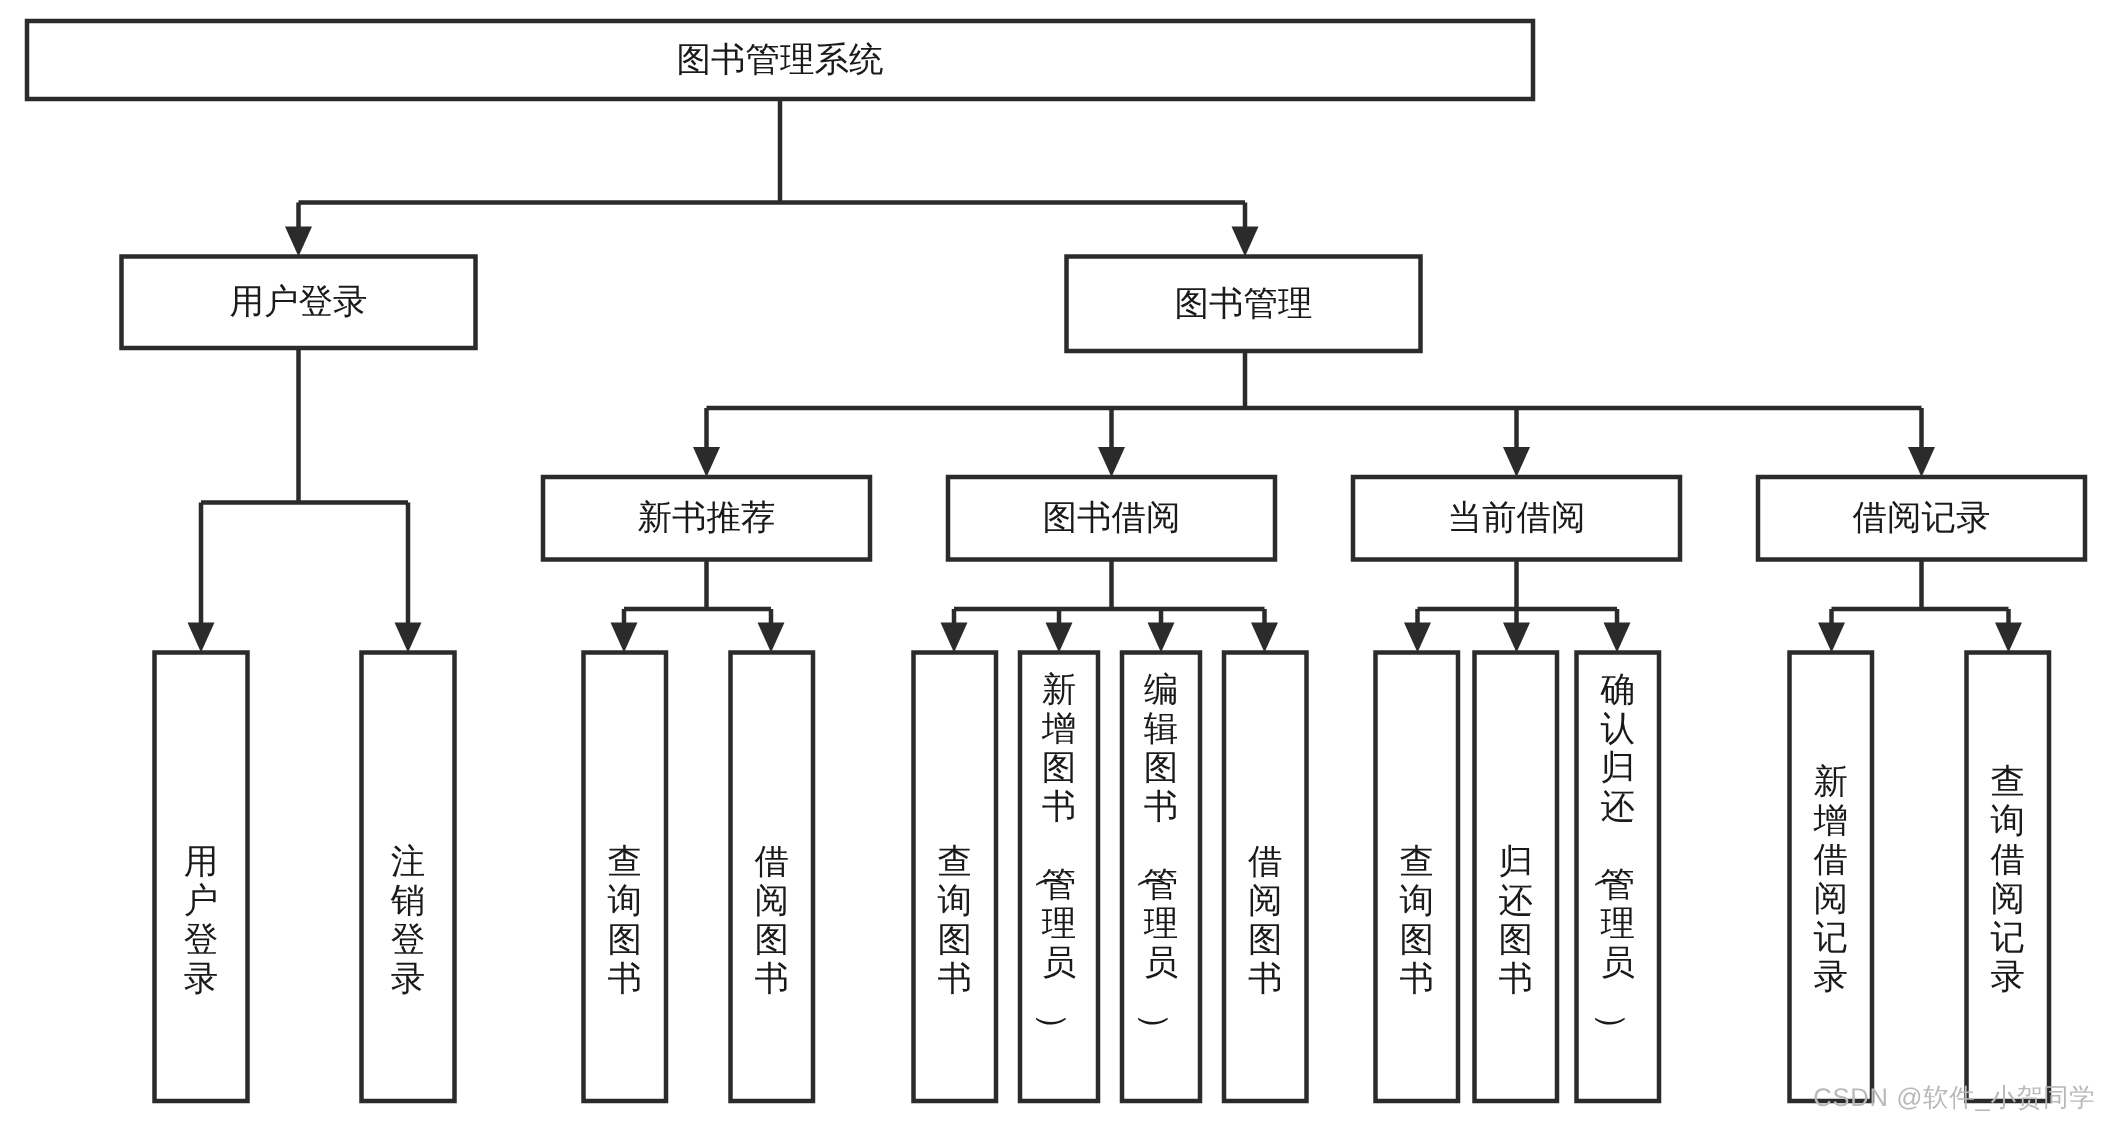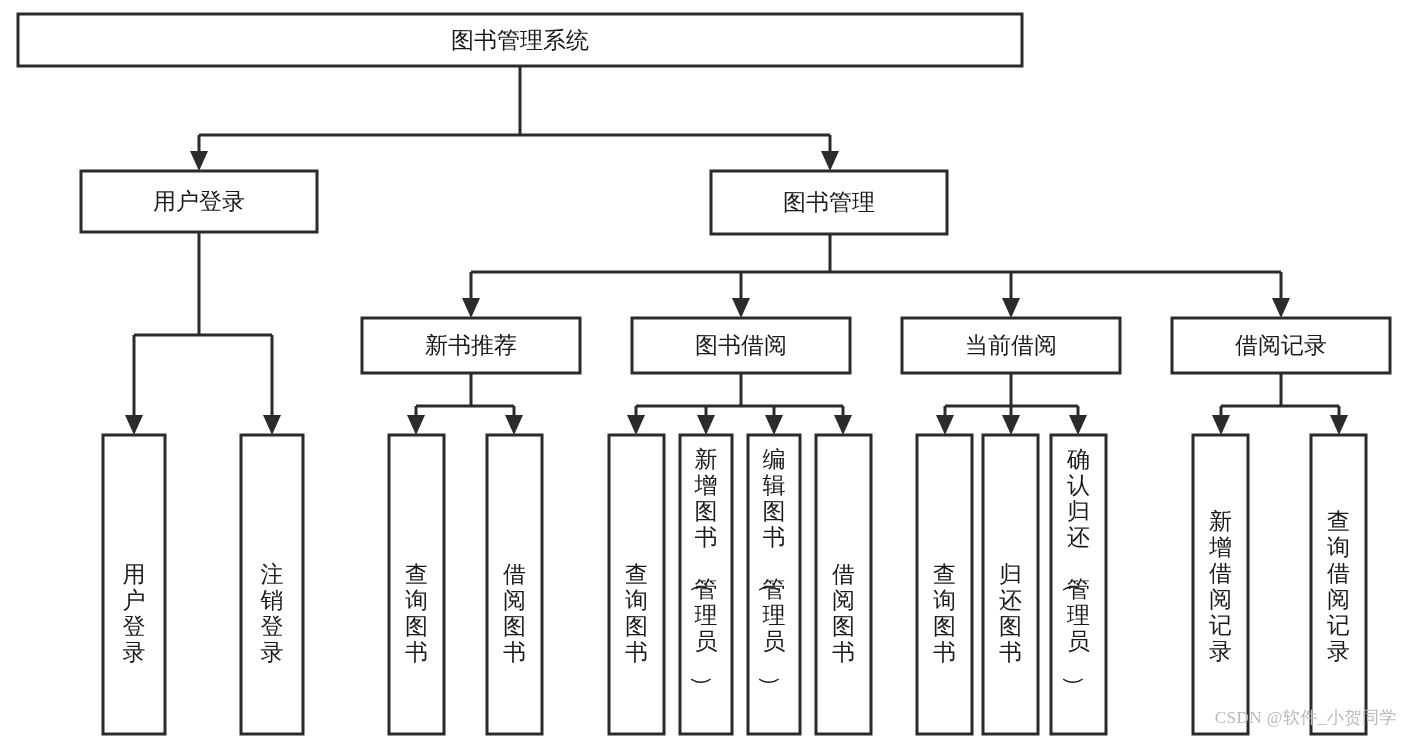--- a/index.html
+++ b/index.html
@@ -54,22 +54,22 @@
   }
   .node-label-v {
     font-family: "DejaVu Sans", "Liberation Sans", sans-serif;
     font-size: 23px;
     fill: #1a1a1a;
     text-anchor: middle;
   }
   .watermark-text {
     position: absolute;
     right: 8px;
-    bottom: 18px;
-    font-family: Liberation Serif, serif;
+    bottom: 4px;
+    font-family: Liberation Sans, sans-serif;
     font-size: 17px;
     color: #b9b9b9;
     white-space: nowrap;
     user-select: none;
     letter-spacing: 0.5px;
   }
 </style>
 </head>
 <body>
 

